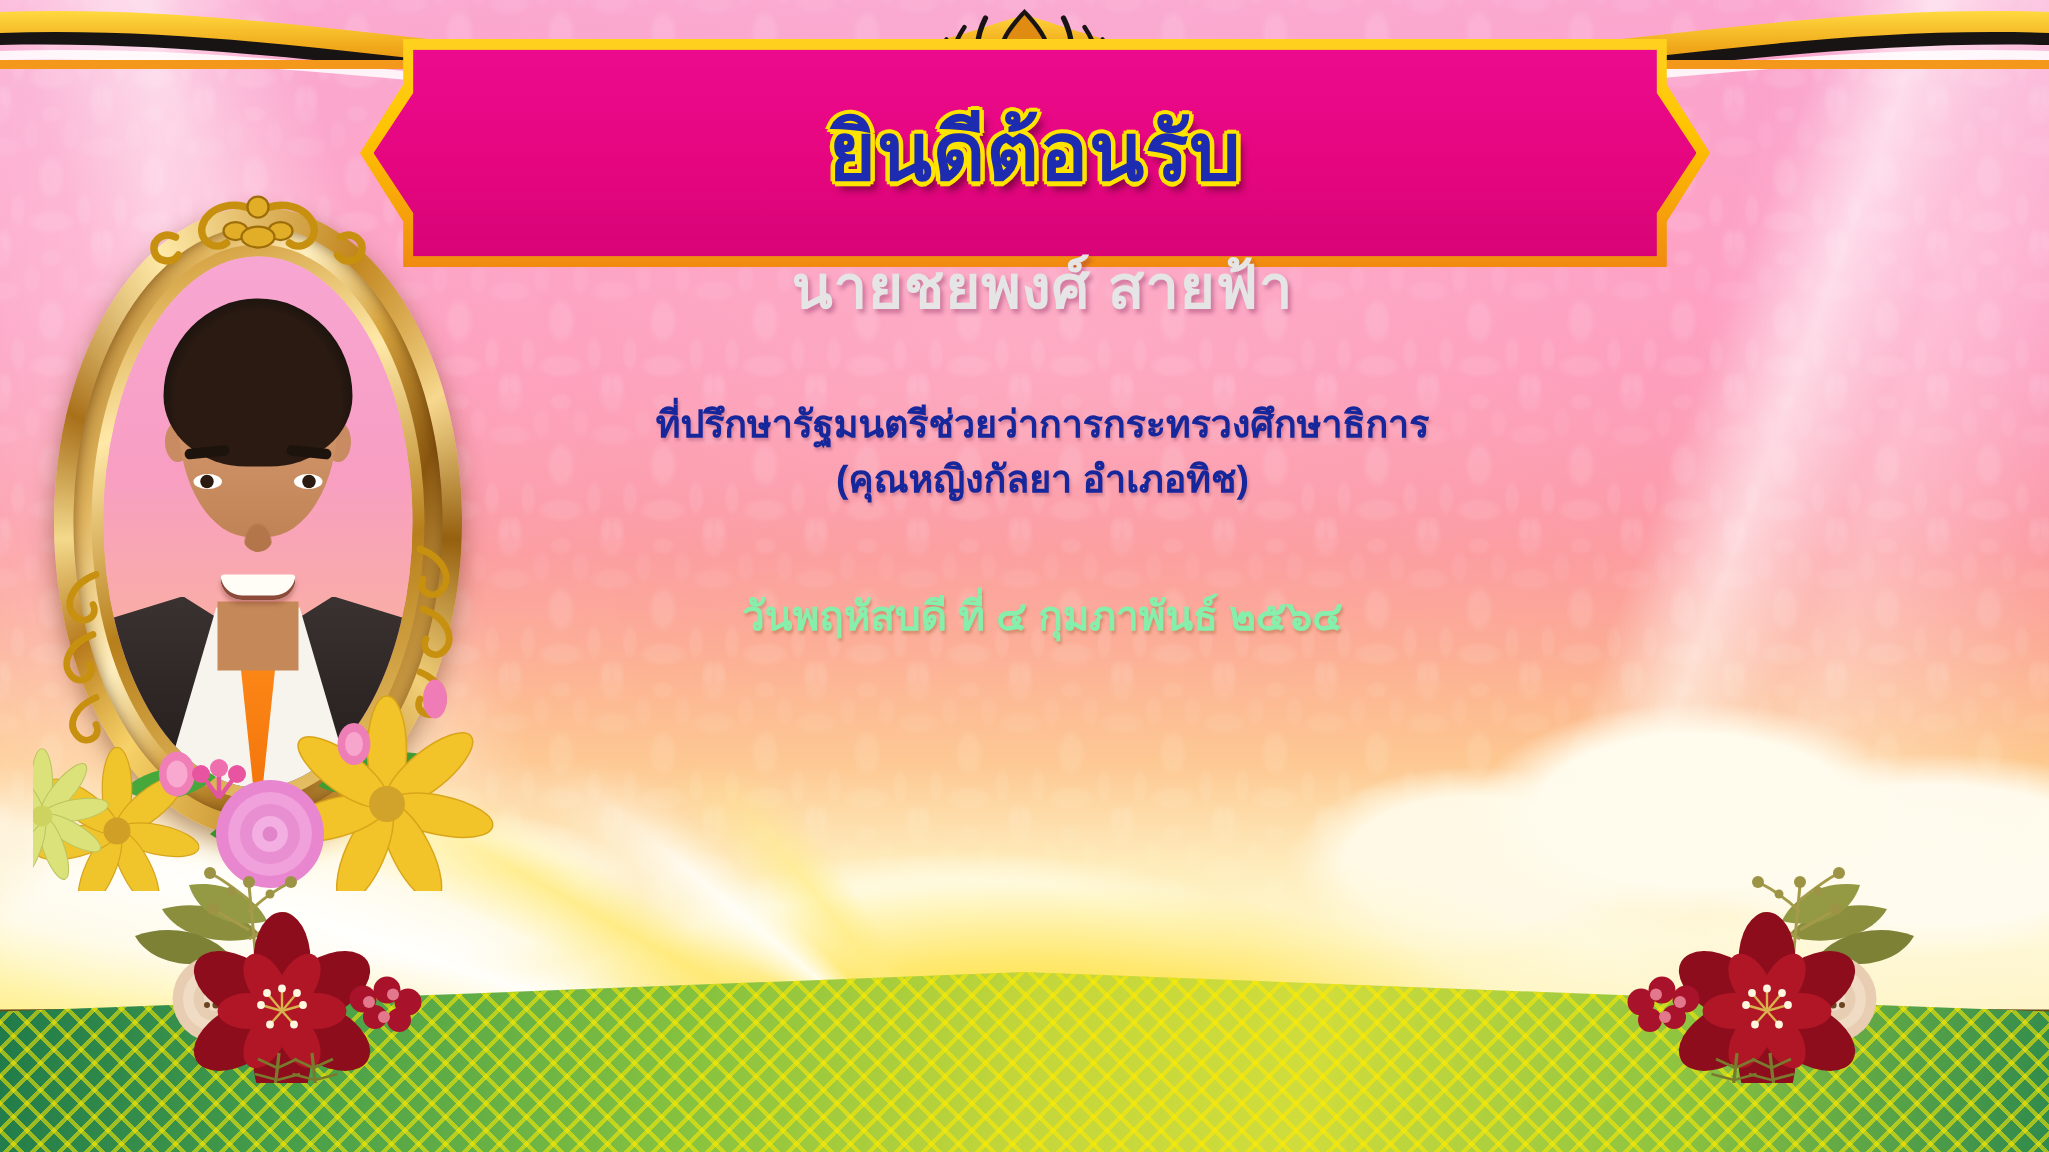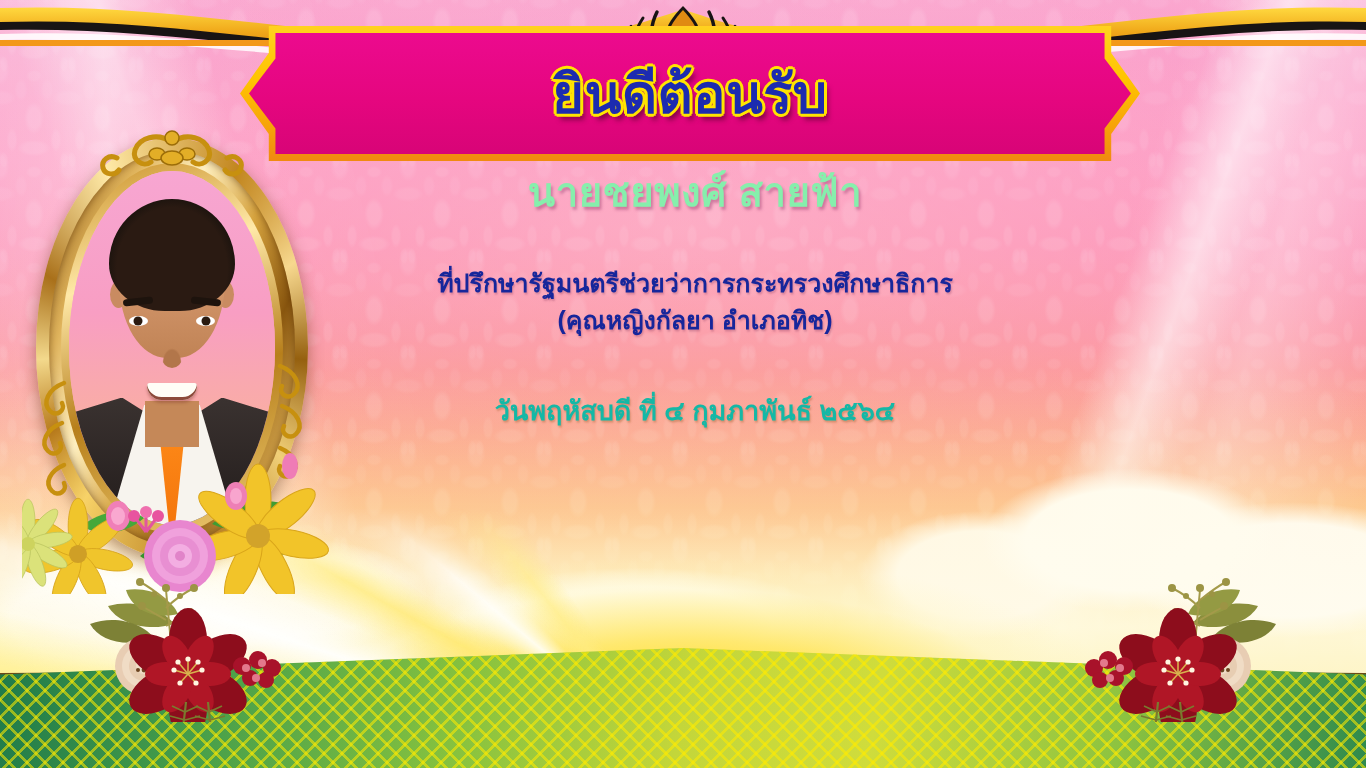--- a/index.html
+++ b/index.html
@@ -139,21 +139,21 @@
   .green-edge{
     position:absolute;left:0;right:0;bottom:93px;height:7px;
     clip-path:polygon(0 72%, 50% 0%, 100% 72%, 100% 100%, 0 100%);
     background:linear-gradient(90deg,#6a4a18,#8a6a22 20%,#7b5a1c 50%,#8a6a22 80%,#6a4a18);
   }
 
   
   .topdeco{position:absolute;left:0;top:0;width:1366px;height:150px;}
 
   
-  .banner-wrap{position:absolute;left:240px;top:26px;width:900px;height:135px;}
+  .banner-wrap{position:absolute;left:240px;top:26px;width:900px;height:152px;}
   .banner-gold{
     position:absolute;inset:0;
     background:linear-gradient(180deg,#ffd21f 0%,#ffc400 40%,#f08a10 100%);
     clip-path:polygon(
       0% 50%, 3.2% 20%, 3.2% 0%, 96.8% 0%, 96.8% 20%, 100% 50%,
       96.8% 80%, 96.8% 100%, 3.2% 100%, 3.2% 80%);
     filter:drop-shadow(0 2px 2px rgba(120,40,0,.35));
   }
   .banner-inner{
     position:absolute;left:9px;right:9px;top:7px;bottom:7px;
@@ -234,27 +234,27 @@
   .flowers{position:absolute;left:-14px;bottom:-36px;width:320px;height:190px;}
 
   
   .corner-l{position:absolute;left:56px;bottom:46px;width:230px;height:160px;}
   .corner-r{position:absolute;right:56px;bottom:46px;width:230px;height:160px;transform:scaleX(-1);}
 
   
   .content{position:absolute;left:330px;top:170px;width:730px;text-align:center;color:#152a86;}
   .person-name{
     font-size:40px;font-weight:bold;letter-spacing:.5px;line-height:1.1;
-    color:#86efac;text-shadow:2px 3px 3px rgba(120,20,80,.35);
+    color:#e5e5e5;text-shadow:2px 3px 3px rgba(120,20,80,.35);
   }
   .role-block{margin-top:51px;}
   .role-line{font-size:25px;font-weight:bold;line-height:1.48;color:#16269b;
     text-shadow:1px 2px 2px rgba(120,40,80,.28);}
   .date-block{margin-top:52px;}
-  .date-line{font-size:27px;font-weight:bold;line-height:1.5;color:#14b8a6;
+  .date-line{font-size:27px;font-weight:bold;line-height:1.5;color:#86efac;
     text-shadow:1px 2px 2px rgba(130,70,10,.3);}
 </style>
 </head>
 <body>
 
 <div id="stage">
 
   <div class="layer bg-base"></div>
   <div class="layer bg-warm"></div>
   <div class="layer bg-damask"></div>

